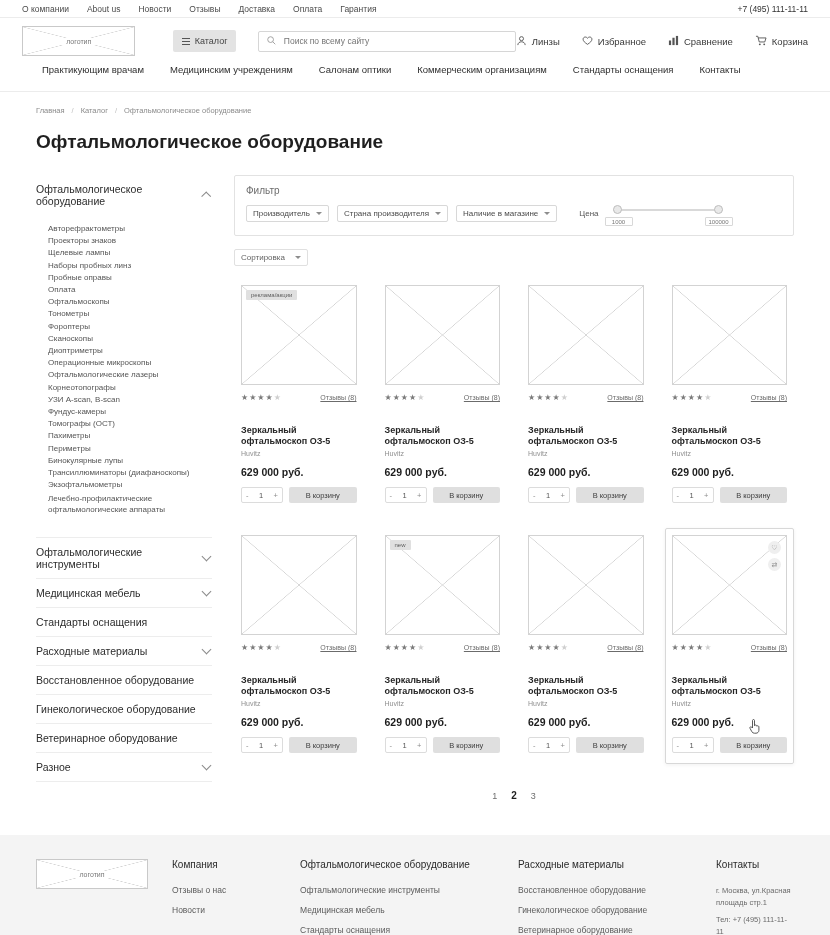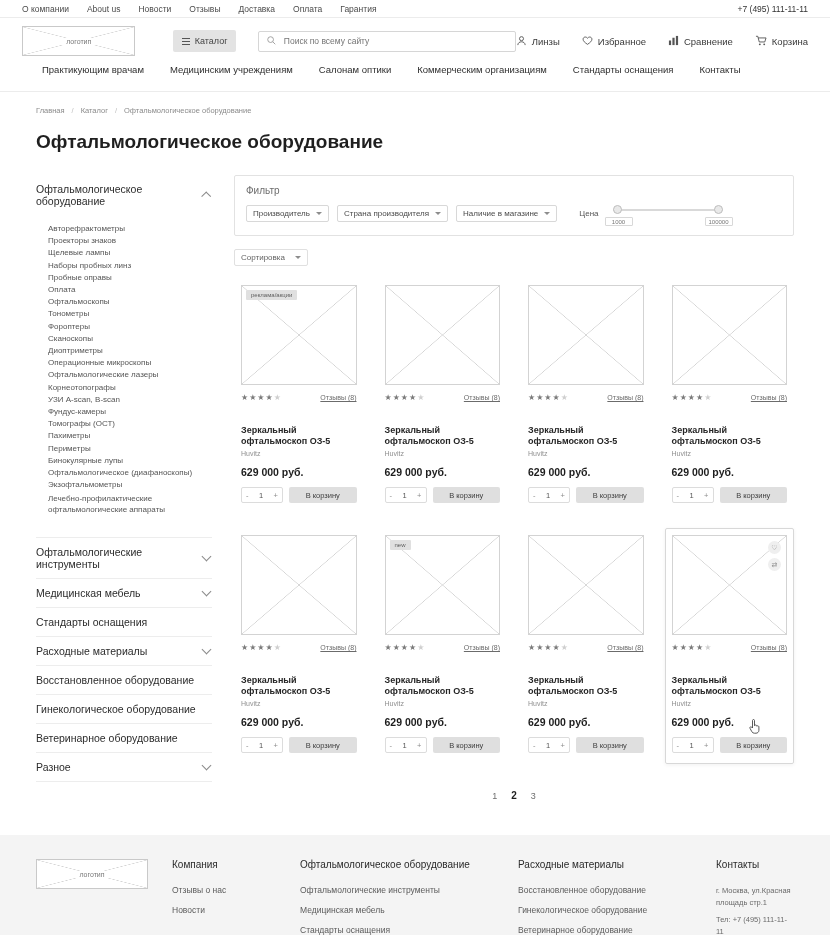--- a/index.html
+++ b/index.html
@@ -472,21 +472,21 @@
           <li>Диоптриметры</li>
           <li>Операционные микроскопы</li>
           <li>Офтальмологические лазеры</li>
           <li>Корнеотопографы</li>
           <li>УЗИ A-scan, B-scan</li>
           <li>Фундус-камеры</li>
           <li>Томографы (ОСТ)</li>
           <li>Пахиметры</li>
           <li>Периметры</li>
           <li>Бинокулярные лупы</li>
-          <li>Офтальмологическое (диафаноскопы)</li>
+          <li>Трансиллюминаторы (диафаноскопы)</li>
           <li>Экзофтальмометры</li>
           <li class="wrap2">Лечебно-профилактические офтальмологические аппараты</li>
         </ul>
       </div>
 
       <div class="cat-group">
         <div class="cat-head">
           <span>Офтальмологические инструменты</span>
           <span class="chev"></span>
         </div>

